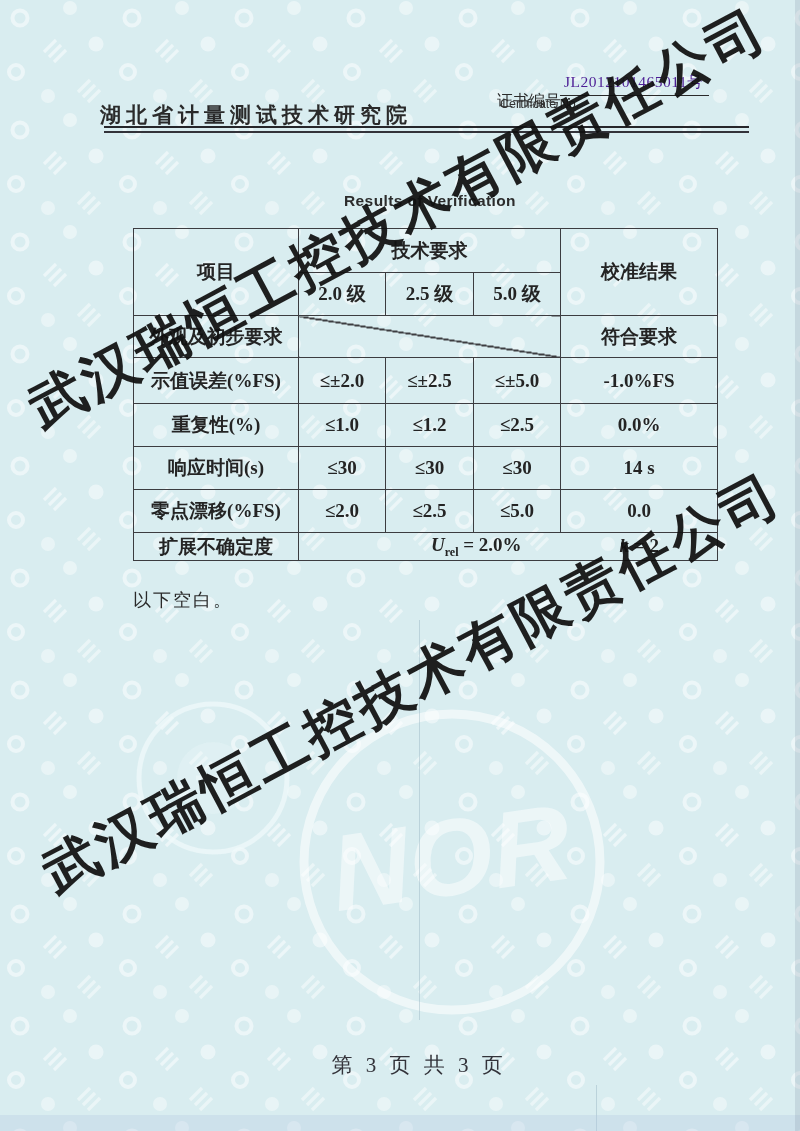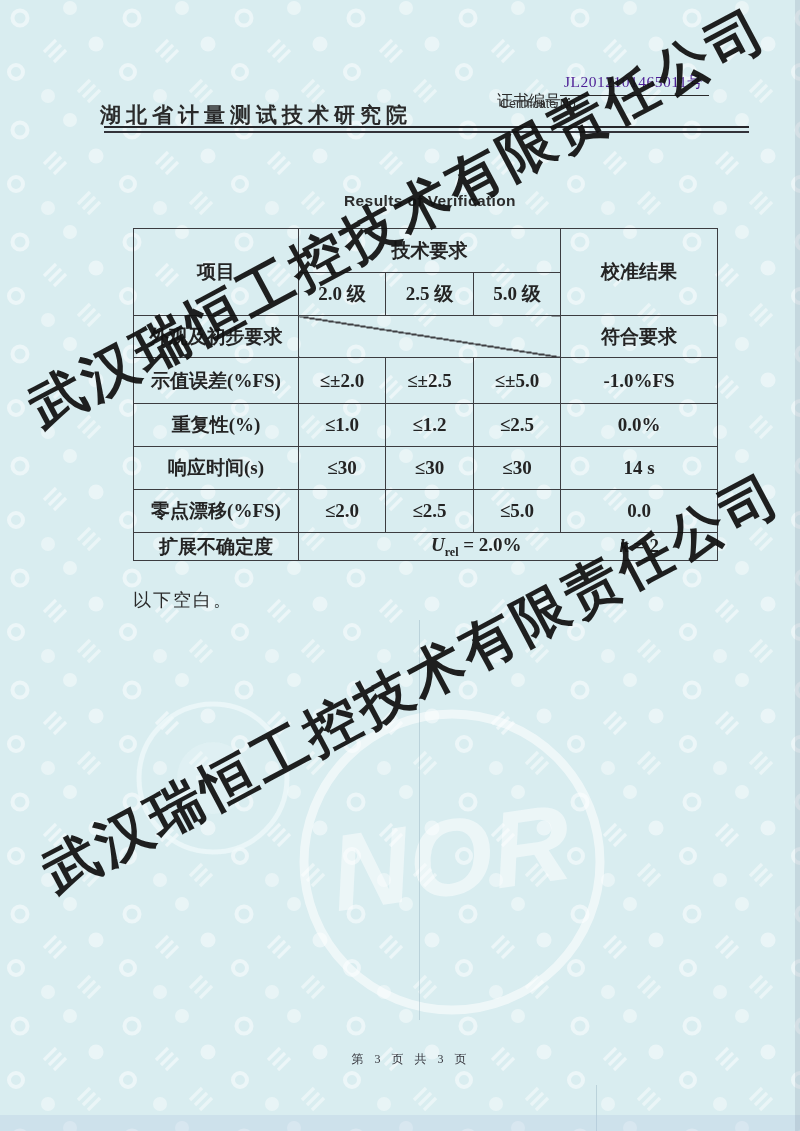--- a/index.html
+++ b/index.html
@@ -71,22 +71,22 @@
   .unc-cell{text-align:left;}
   .unc-inner{display:flex;align-items:center;padding-left:132px;gap:98px;}
   .usym{font-style:italic;}
   .unc-inner sub{font-size:12px;}
 
   .blank-note{
     position:absolute;left:133px;top:588px;width:584px;text-align:left;
     font-size:18px;letter-spacing:2px;color:#2a2a2a;
   }
   .footer{
-    position:absolute;left:119px;top:1051px;width:584px;text-align:center;
-    font-size:12px;letter-spacing:4px;color:#33333a;
+    position:absolute;left:127px;top:1051px;width:584px;text-align:center;
+    font-size:21px;letter-spacing:4px;color:#33333a;
   }
 
   
   .wm{
     position:absolute;white-space:nowrap;z-index:40;pointer-events:none;
     font-family:"Liberation Serif","DejaVu Serif",serif;font-weight:700;
     font-size:55px;letter-spacing:4px;color:#101010;opacity:0.93;
     transform-origin:0 0;transform:rotate(-28deg);
   }
   .wm1{left:16px;top:380px;}

